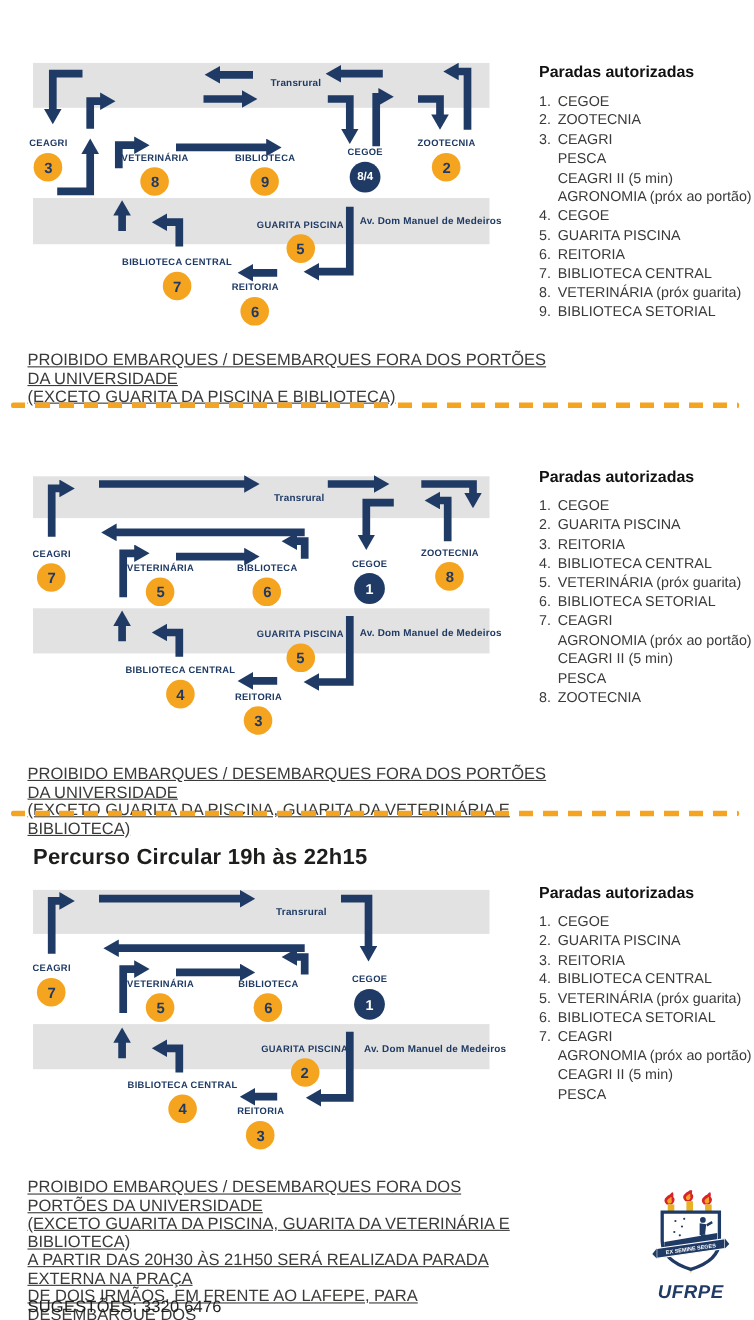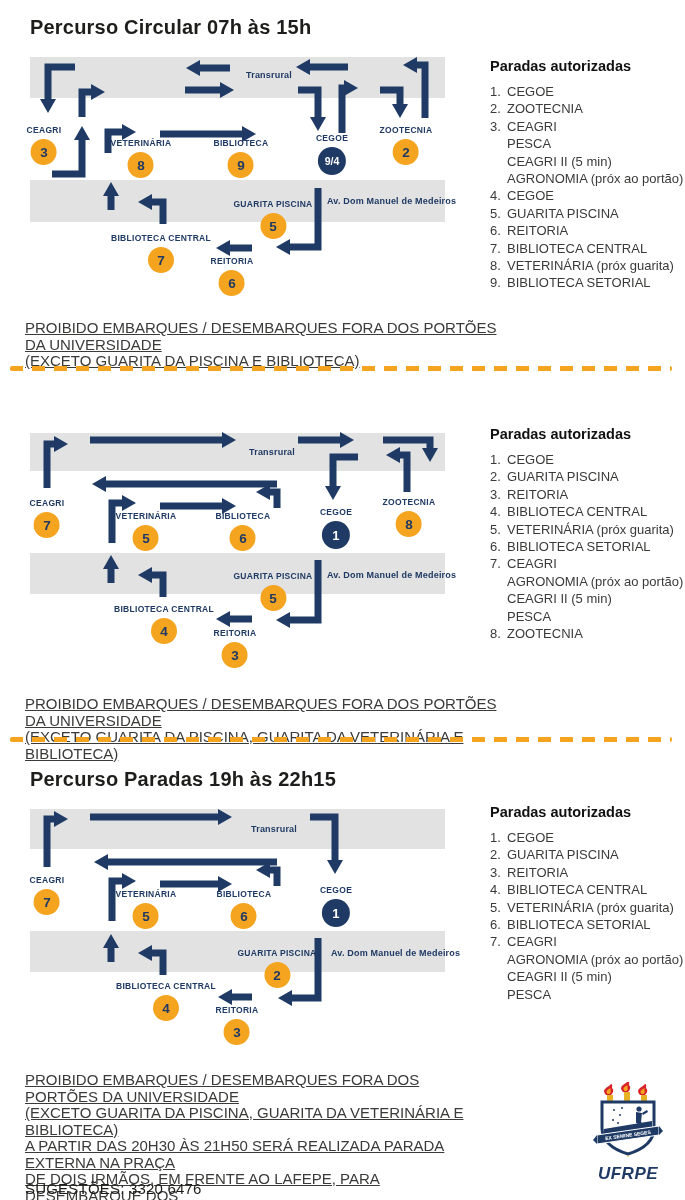--- a/index.html
+++ b/index.html
@@ -58,21 +58,20 @@
   }
   .sugestoes{position:absolute;left:25px;font-size:15px;font-weight:normal;color:var(--ink);letter-spacing:.2px;margin-top:16px;}
   .logo{position:absolute;left:592px;top:1082px;width:72px;text-align:center;}
   .logo-name{font-size:17px;font-weight:bold;color:var(--navy);letter-spacing:.5px;margin-top:2px;font-style:italic;}
 </style>
 </head>
 <body>
 
 <div class="page">
 
-  <h2 class="sec-title" style="top:16px">Percurso Circular 07h às 15h</h2>
 
   <div class="diagram" style="top:57px;height:256px">
     <svg class="dg-svg" width="460" height="256" viewBox="0 0 460 256">
       <defs>
         <marker id="ah1" markerUnits="userSpaceOnUse" markerWidth="16" markerHeight="18" refX="4" refY="8" orient="auto">
           <path class="ah" d="M0,0 L14,8 L0,16 Z"></path>
         </marker>
       </defs>
       <rect class="band" x="30" y="0" width="415" height="41"></rect>
       <rect class="band" x="30" y="123" width="415" height="42"></rect>
@@ -105,21 +104,21 @@
     <div class="stop" style="left:141px;top:81px">
       <div class="stop-label">VETERINÁRIA</div>
       <div class="badge">8</div>
     </div>
     <div class="stop" style="left:241px;top:81px">
       <div class="stop-label">BIBLIOTECA</div>
       <div class="badge">9</div>
     </div>
     <div class="stop" style="left:332px;top:76px">
       <div class="stop-label">CEGOE</div>
-      <div class="badge dark small-text">9/4</div>
+      <div class="badge dark small-text">8/4</div>
     </div>
     <div class="stop" style="left:406px;top:68px">
       <div class="stop-label">ZOOTECNIA</div>
       <div class="badge">2</div>
     </div>
     <div class="stop" style="left:273px;top:142px">
       <div class="stop-label">GUARITA PISCINA</div>
       <div class="badge">5</div>
     </div>
     <div class="stop" style="left:161px;top:176px">
@@ -326,21 +325,21 @@
           <span class="lbl">ZOOTECNIA</span>
         </li>
       </ol>
   </div>
 
   <div class="notice" style="top:696px">PROIBIDO EMBARQUES / DESEMBARQUES FORA DOS PORTÕES DA UNIVERSIDADE
 (EXCETO GUARITA DA PISCINA, GUARITA DA VETERINÁRIA E BIBLIOTECA)</div>
 
   <div class="divider" style="top:737px"></div>
 
-  <h2 class="sec-title" style="top:768px">Percurso Paradas 19h às 22h15</h2>
+  <h2 class="sec-title" style="top:768px">Percurso Circular 19h às 22h15</h2>
 
   <div class="diagram" style="top:806px;height:252px">
     <svg class="dg-svg" width="460" height="252" viewBox="0 0 460 252">
       <defs>
         <marker id="ah3" markerUnits="userSpaceOnUse" markerWidth="16" markerHeight="18" refX="4" refY="8" orient="auto">
           <path class="ah" d="M0,0 L14,8 L0,16 Z"></path>
         </marker>
       </defs>
       <rect class="band" x="30" y="3" width="415" height="40"></rect>
       <rect class="band" x="30" y="125" width="415" height="41"></rect>

